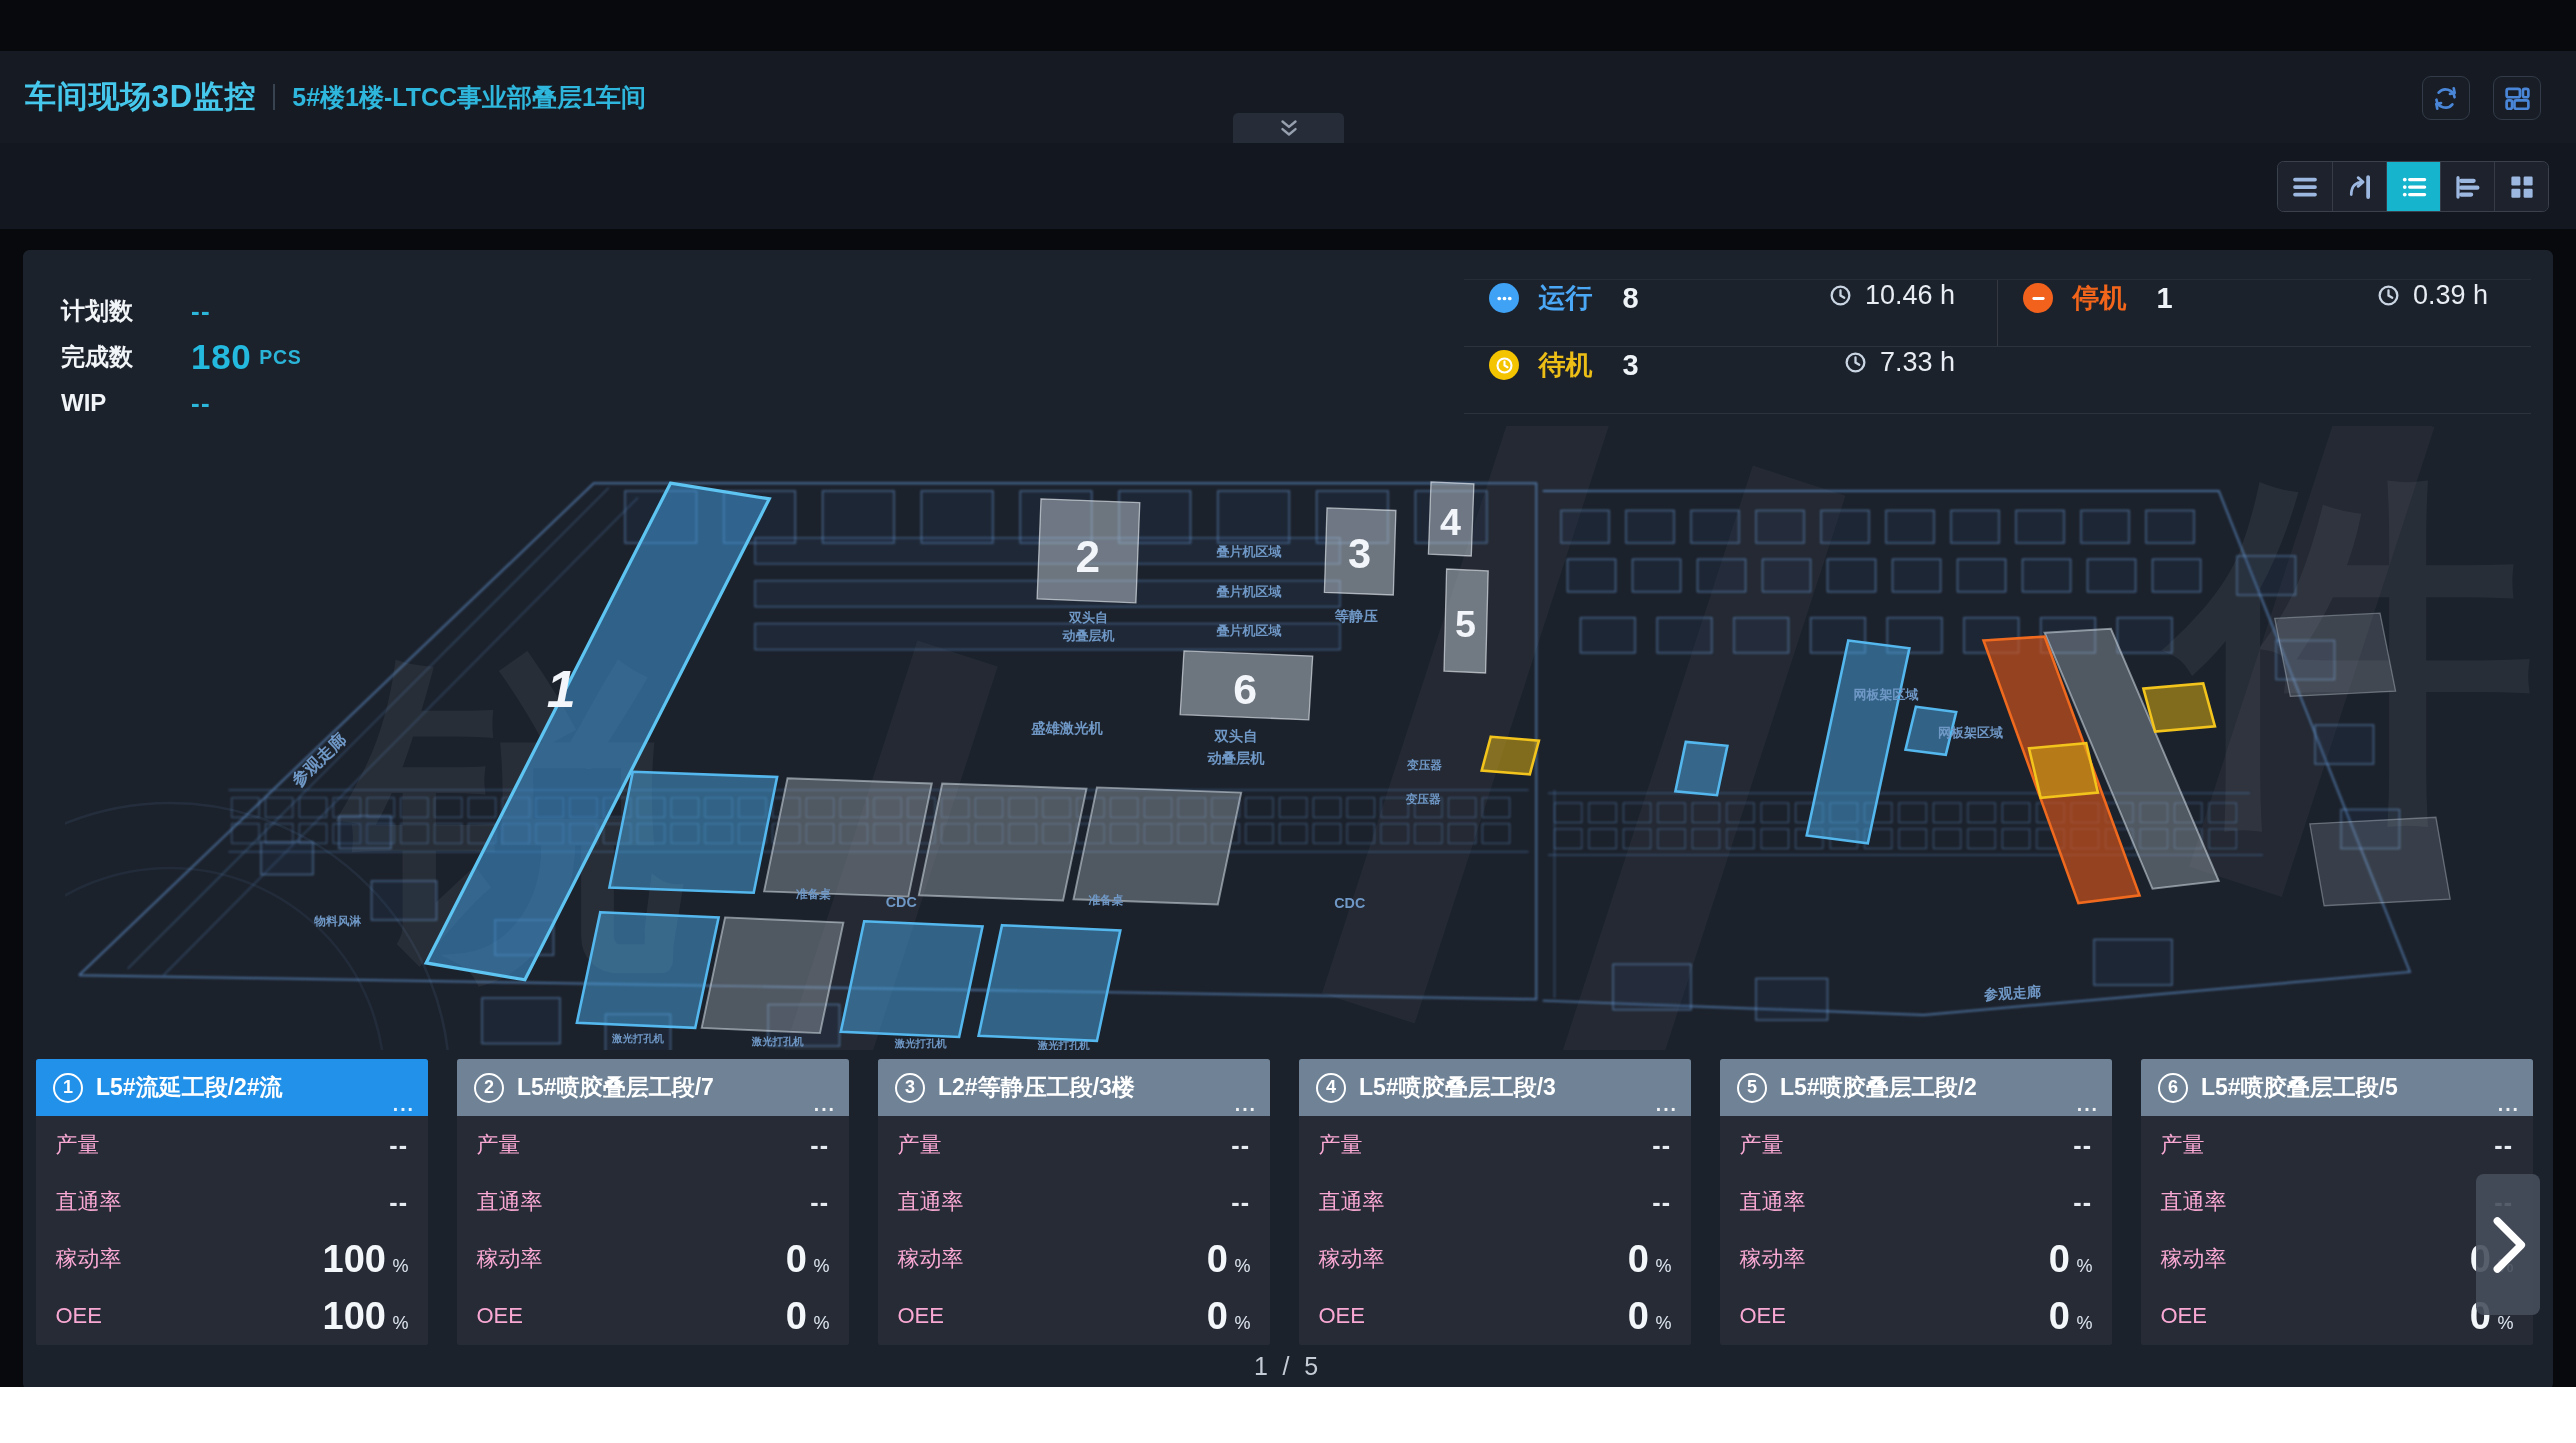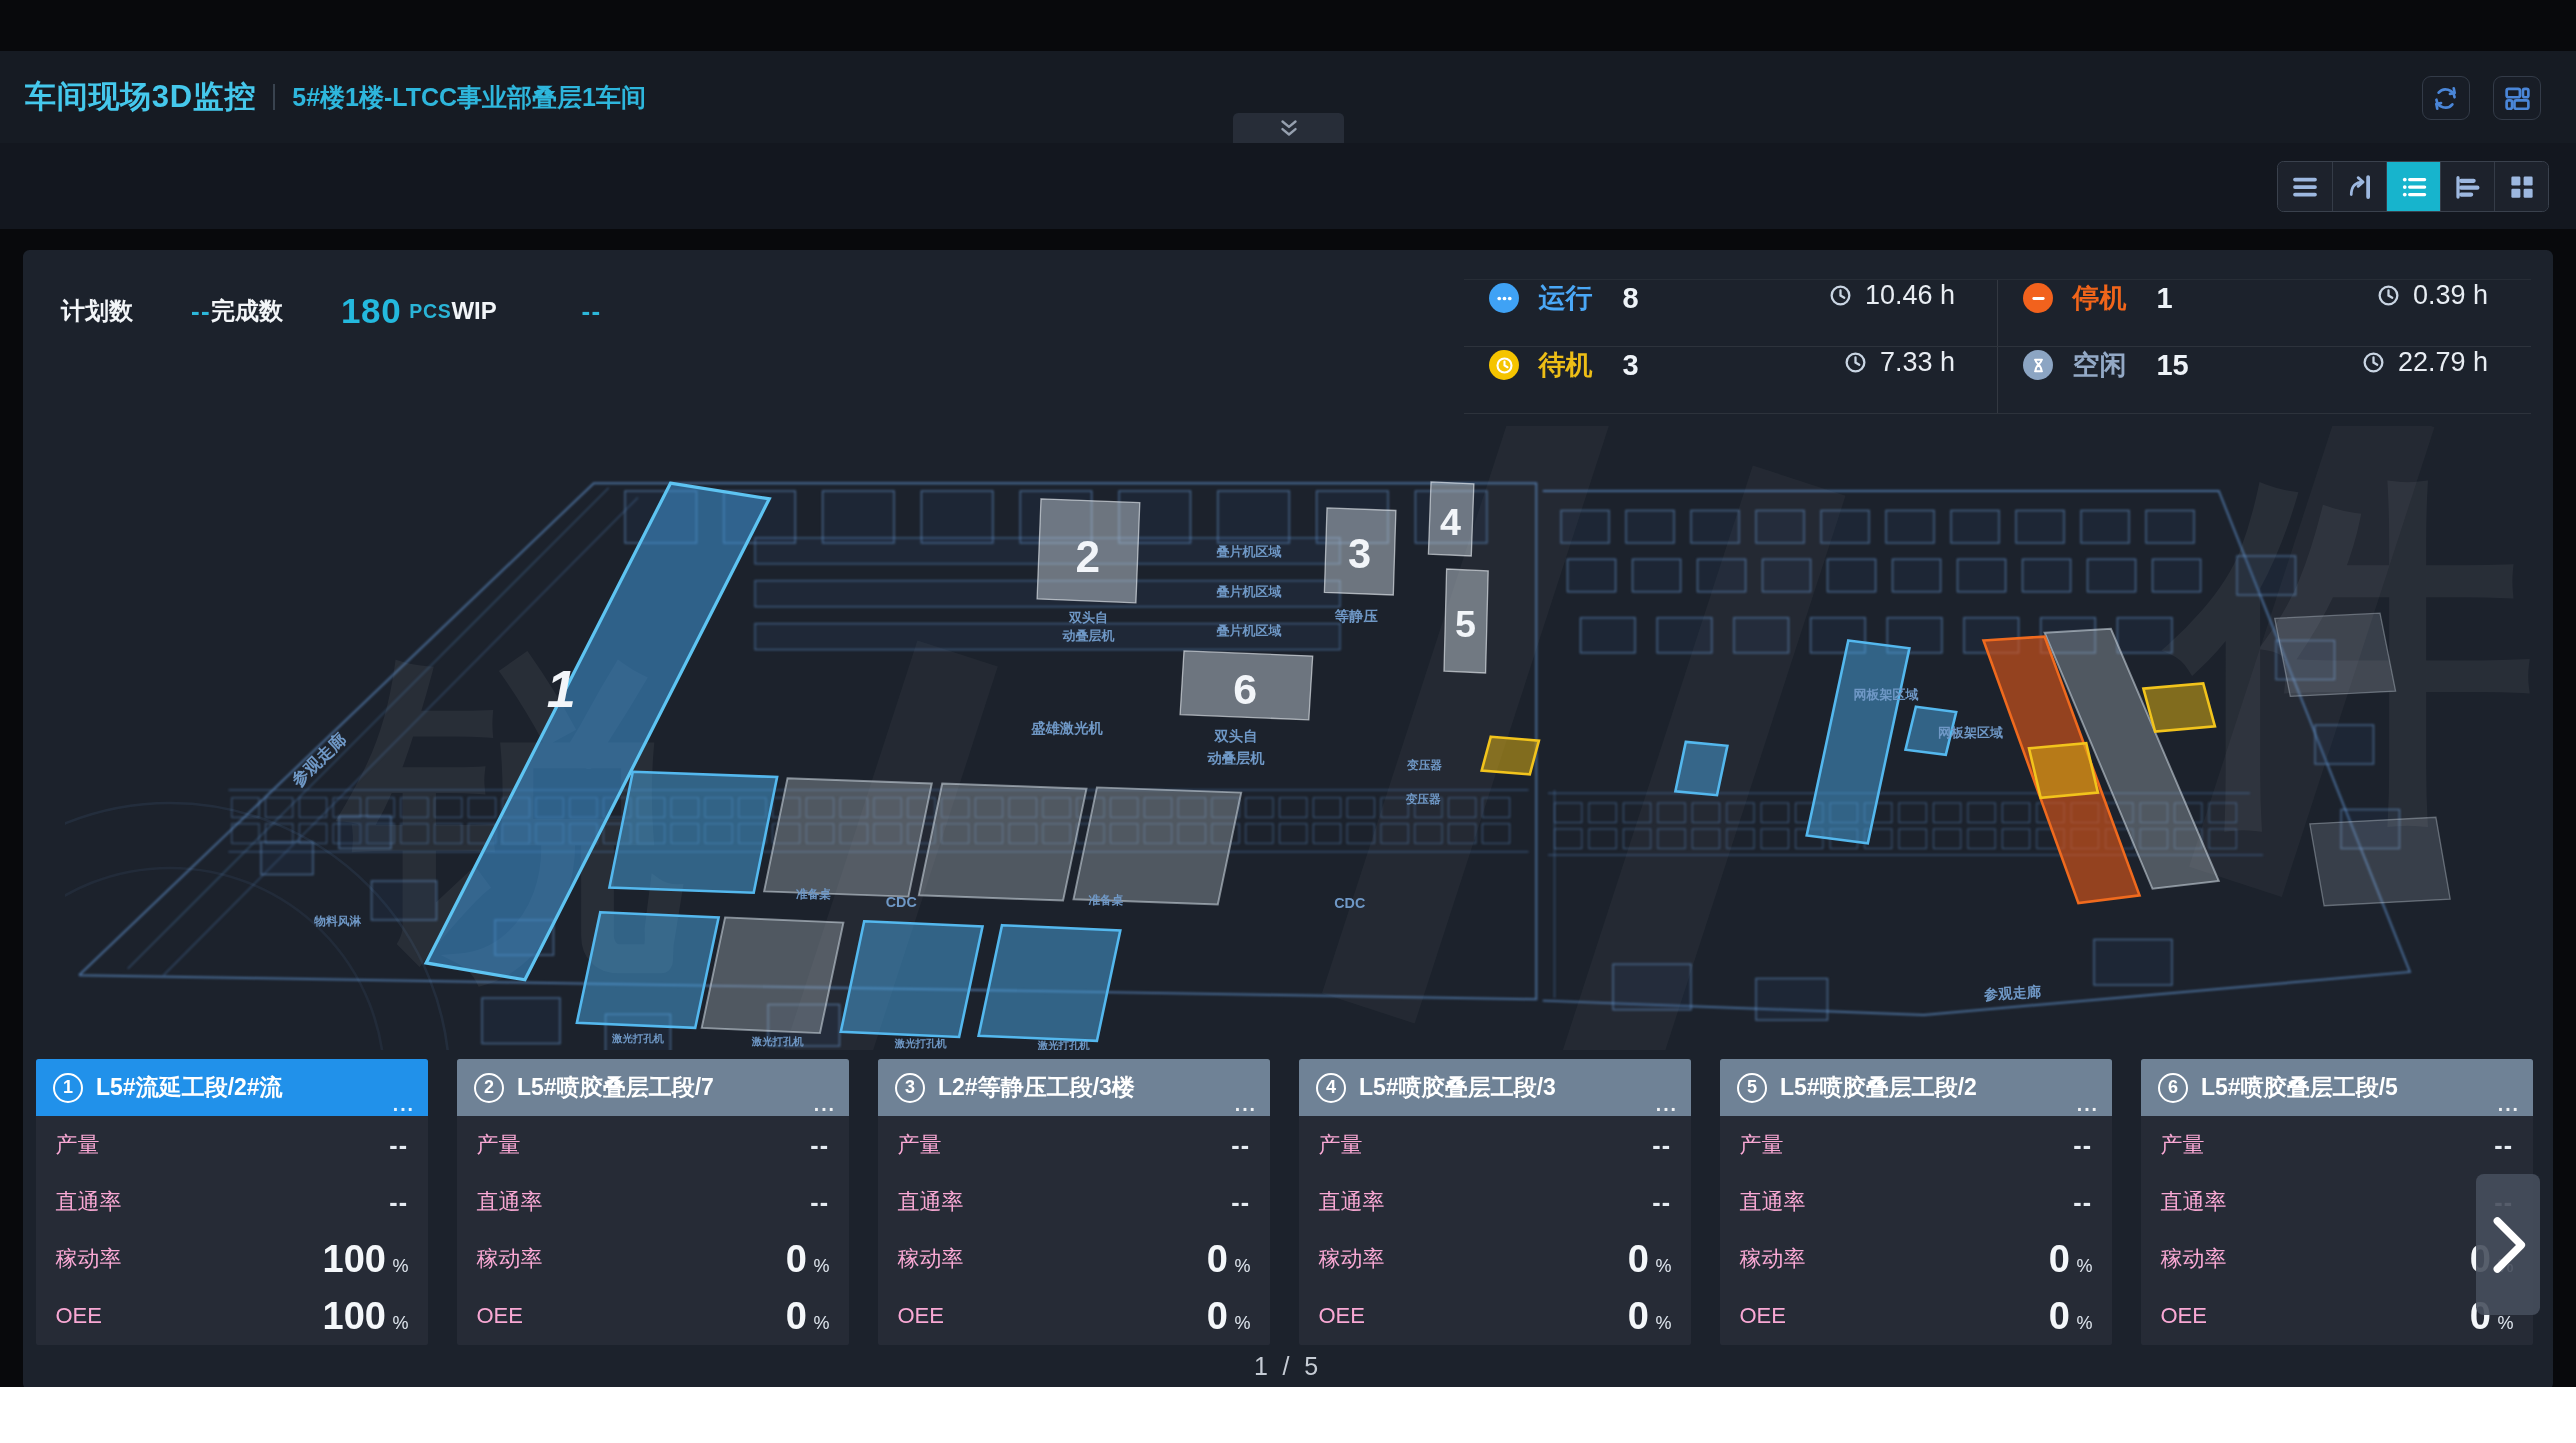--- a/index.html
+++ b/index.html
@@ -22,21 +22,21 @@
   .segmented{position:absolute;right:27px;top:18px;height:49px;display:flex;border:1.3px solid #3a414d;border-radius:6.5px;overflow:hidden;background:#1d222c;}
   .seg{width:54px;height:49px;display:flex;align-items:center;justify-content:center;background:#1d222c;border:none;border-left:1.3px solid #353c48;cursor:pointer;padding:0;}
   .seg:first-child{border-left:none;}
   .seg svg{width:30px;height:30px;}
   .seg.active{background:#17b4cd;}
 
   
   .panel{position:absolute;left:23px;top:250px;width:2530px;height:1140px;background:#1c222c;border-radius:6.5px;overflow:hidden;}
 
   
-  .summary{position:absolute;left:38px;top:38px;display:flex;flex-direction:row;}
+  .summary{position:absolute;left:38px;top:38px;display:flex;flex-direction:column;}
   .summary-row{display:flex;align-items:center;height:46px;}
   .summary-label{width:130px;font-size:24px;font-weight:700;color:#f2f5f8;}
   .summary-value{font-size:26px;font-weight:700;color:#2cb7da;letter-spacing:1.3px;}
   .summary-value.big{font-size:35px;color:#24b9de;letter-spacing:0.7px;}
   .summary-unit{font-size:19.5px;font-weight:600;color:#2ab5d8;margin-left:7.8px;letter-spacing:0.7px;}
 
   
   .status-grid{position:absolute;left:1441px;top:29px;width:1067px;border-top:0.7px solid rgba(255,255,255,0.05);}
   .status-row{display:flex;border-bottom:0.7px solid rgba(255,255,255,0.08);}
   .status-cell{width:533px;height:66px;display:flex;align-items:flex-start;justify-content:space-between;padding:0 42px 0 25px;box-sizing:border-box;}
@@ -236,38 +236,20 @@
                 </span>
                 <span class="status-label" style="color:#edbe16">待机</span>
                 <span class="status-count">3</span>
               </div>
               <div class="status-right">
                 <svg viewBox="0 0 24 24" width="25" height="25">
                   <circle cx="12" cy="12" r="8.5" fill="none" stroke="#c9d5e3" stroke-width="2.2"></circle>
                   <path d="M12 7.2V12l3.6 2.1" fill="none" stroke="#c9d5e3" stroke-width="2.2" stroke-linecap="round"></path>
                 </svg>
                 <span class="status-hours">7.33 h</span>
-              </div>
-            </div>
-            <div class="status-cell">
-              <div class="status-left">
-                <span class="status-dot" style="background:#8ca5c3">
-                  <svg viewBox="0 0 24 24" width="21" height="21">
-                    <path d="M8 5.5h8M8 18.5h8M8.5 5.5c0 5 7 5 7 13M15.5 5.5c0 5-7 5-7 13" fill="none" stroke="#ffffff" stroke-width="2.2" stroke-linecap="round"></path>
-                  </svg>
-                </span>
-                <span class="status-label" style="color:#93a9c6">空闲</span>
-                <span class="status-count">15</span>
-              </div>
-              <div class="status-right">
-                <svg viewBox="0 0 24 24" width="25" height="25">
-                  <circle cx="12" cy="12" r="8.5" fill="none" stroke="#c9d5e3" stroke-width="2.2"></circle>
-                  <path d="M12 7.2V12l3.6 2.1" fill="none" stroke="#c9d5e3" stroke-width="2.2" stroke-linecap="round"></path>
-                </svg>
-                <span class="status-hours">22.79 h</span>
               </div>
             </div>
           </div>
         </div>
       <svg class="map" id="mapSvg" viewBox="0 0 3800 960">
           <g>
             <rect x="2080" y="-60" width="150" height="980" class="wm-band" transform="rotate(18 2155 430)"></rect>
             <rect x="2440" y="60" width="150" height="980" class="wm-band" transform="rotate(18 2515 550)"></rect>
             <rect x="3380" y="-40" width="150" height="760" class="wm-band" transform="rotate(18 3455 340)"></rect>
             <rect x="1180" y="330" width="130" height="820" class="wm-band" transform="rotate(18 1245 740)"></rect>

